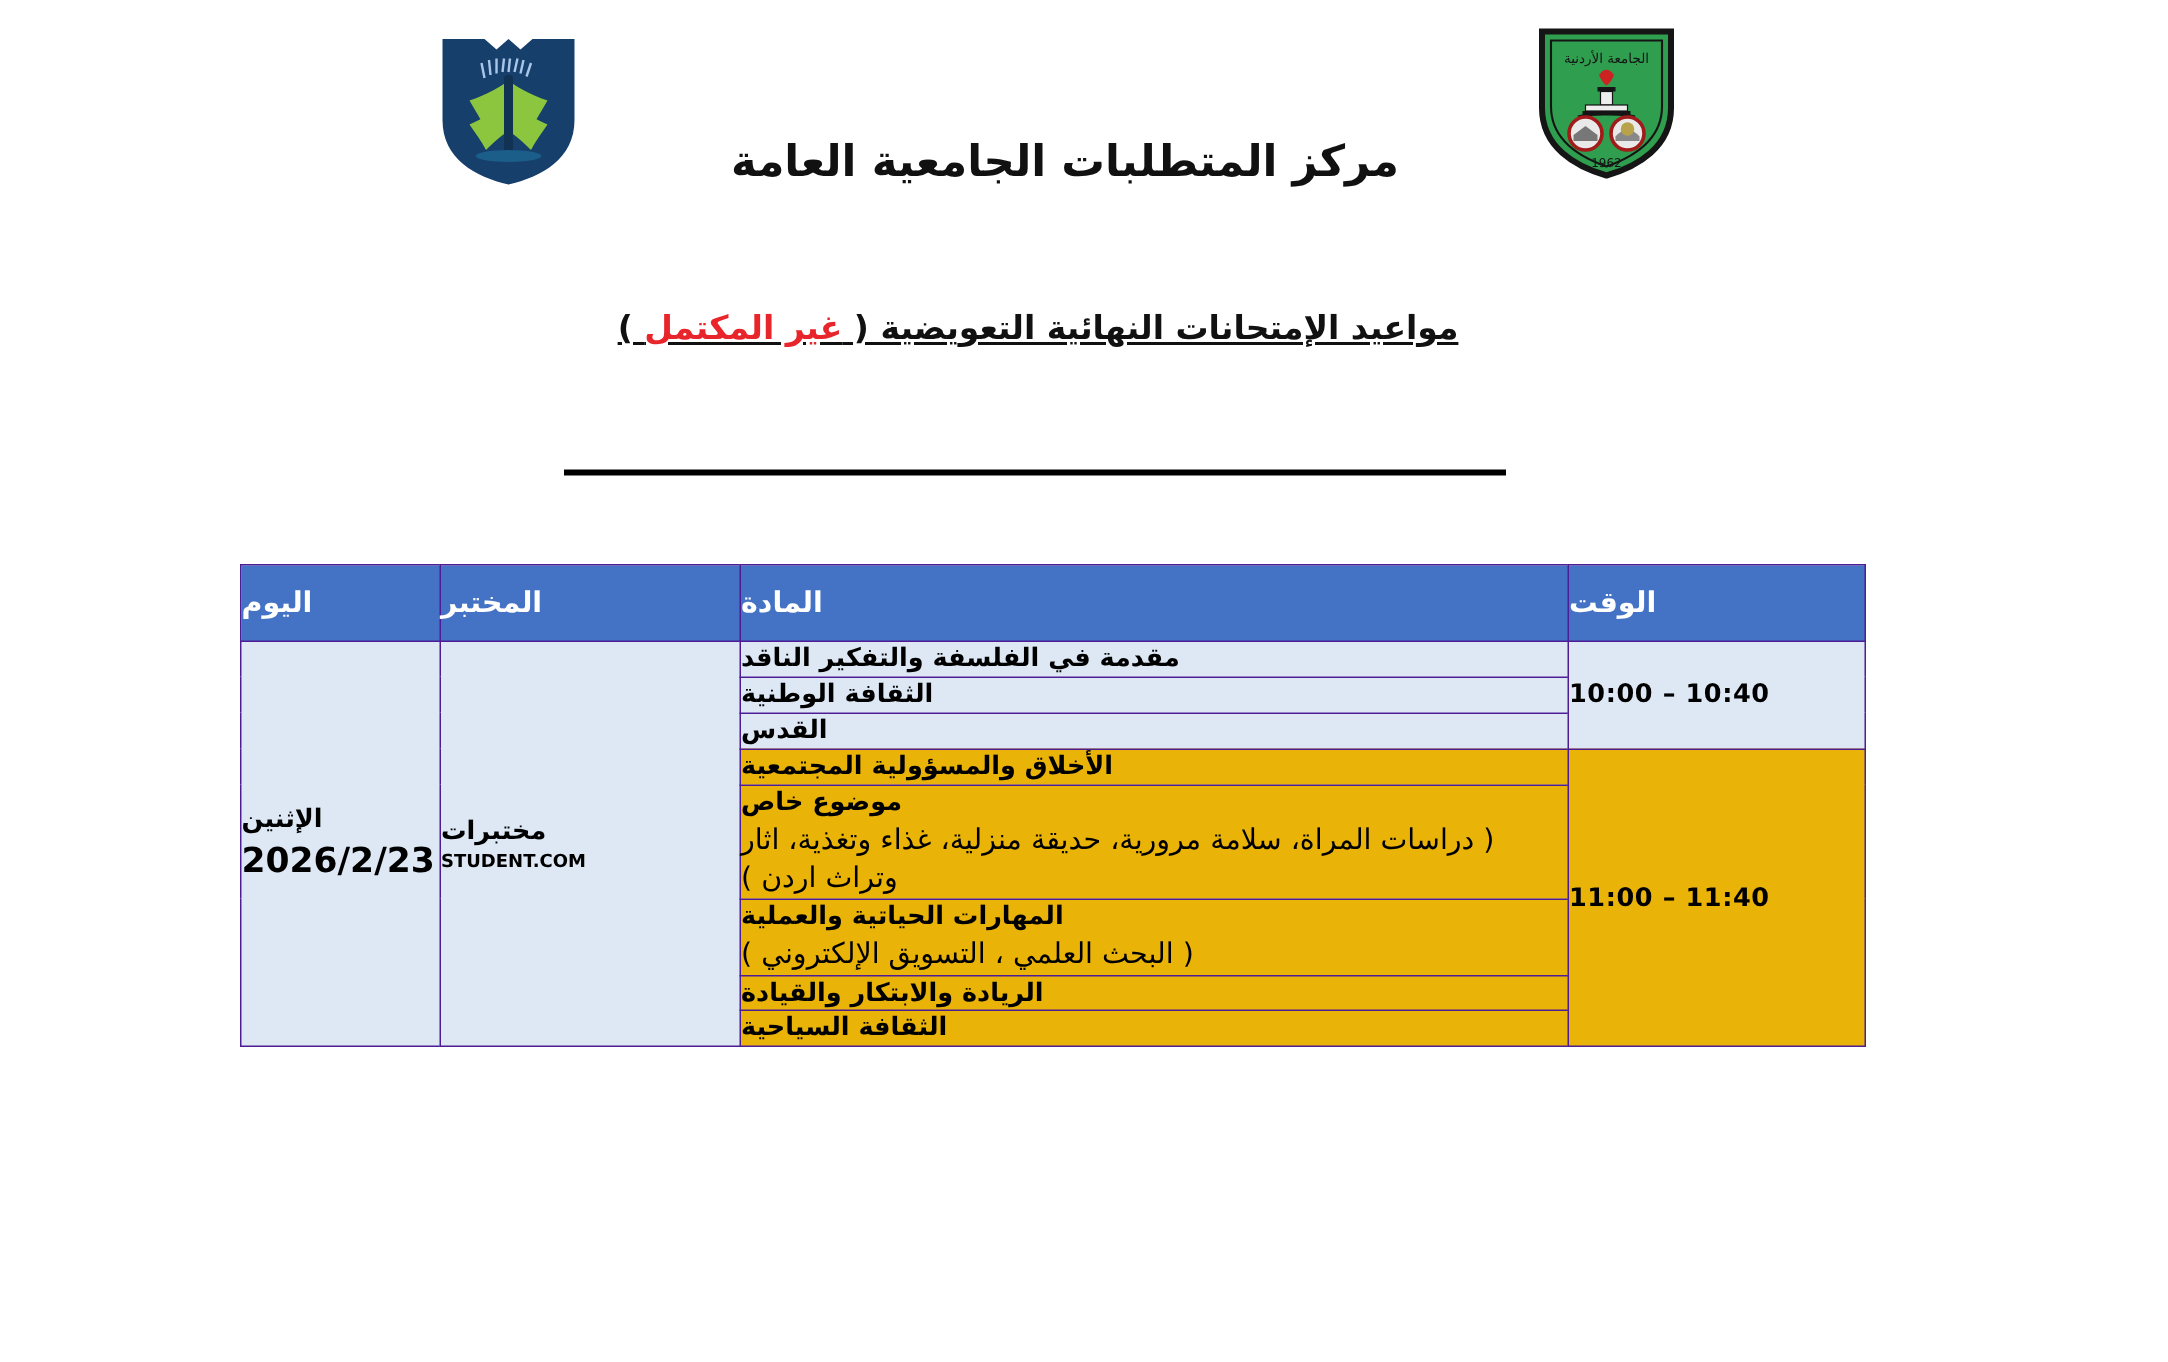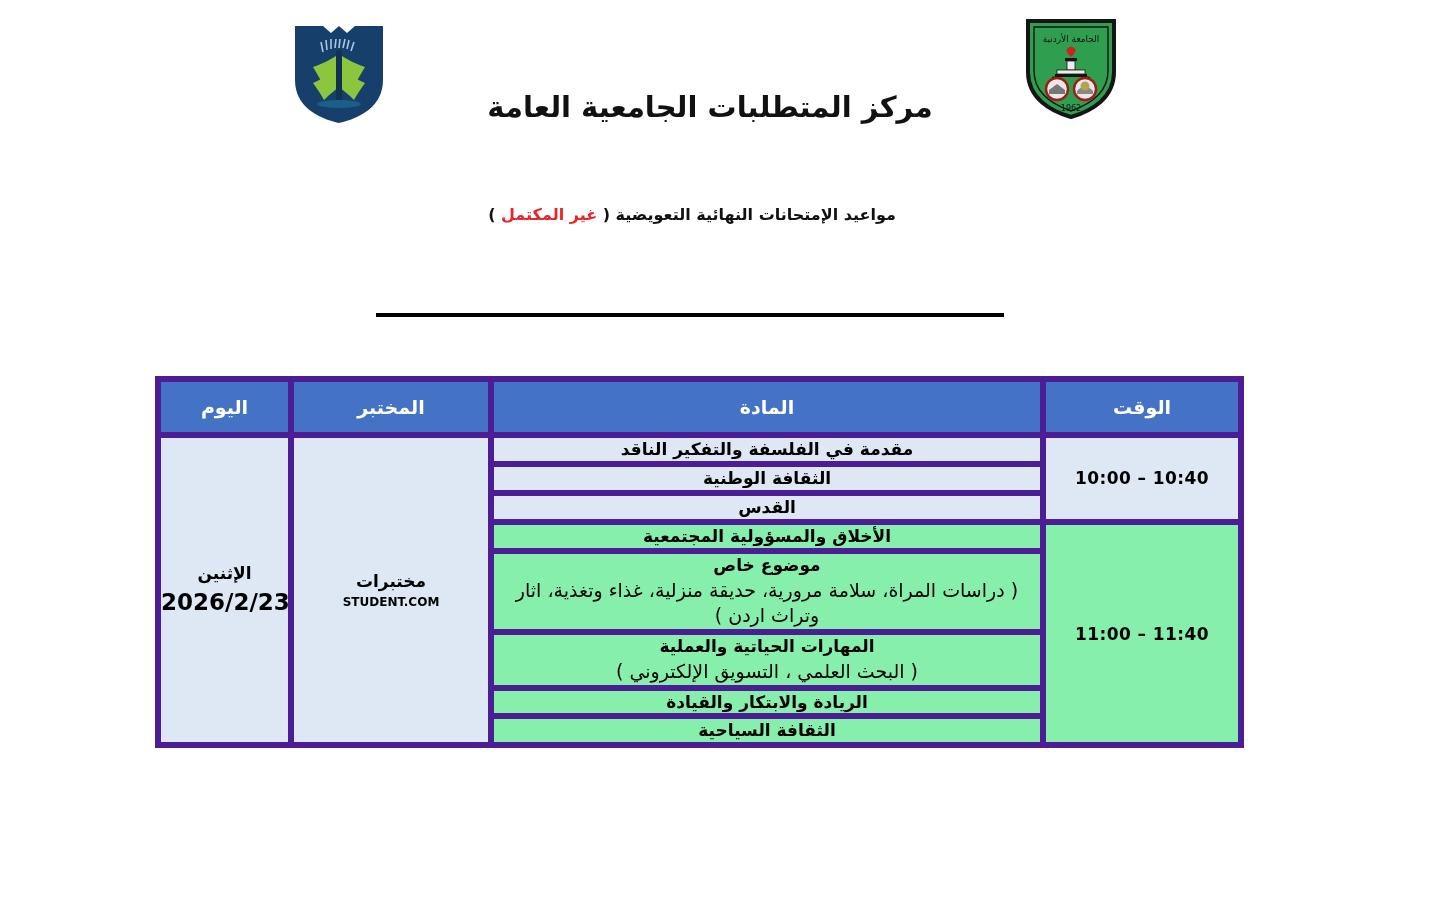--- a/index.html
+++ b/index.html
@@ -53,25 +53,26 @@
 
   
   .subtitle-block {
     position: absolute;
     top: 203px;
     left: 382px;
     width: 620px;
     text-align: center;
   }
   .subtitle-line {
-    font-size: 16px;
+    font-size: 22px;
     font-weight: bold;
     line-height: 1.55;
     color: #111111;
     white-space: nowrap;
+    text-decoration: underline;
   }
   .subtitle-accent {
     color: #e8252b;
     font-weight: bold;
   }
 
   .divider-rule {
     position: absolute;
     top: 313px;
     left: 376px;
@@ -87,24 +88,24 @@
     left: 161px;
     width: 1083px;
   }
   table.exam-table {
     border-collapse: collapse;
     width: 1083px;
     table-layout: fixed;
   }
   table.exam-table th,
   table.exam-table td {
-    border: 6px solid #4c1d95;
+    border: 1px solid #4c1d95;
     padding: 0;
     vertical-align: middle;
-    text-align: center;
+    text-align: left;
   }
   thead th {
     background: #4472c4;
     color: #ffffff;
     font-size: 19px;
     font-weight: bold;
     height: 50px;
   }
   .col-day   { width: 133px; }
   .col-lab   { width: 200px; }
@@ -137,21 +138,21 @@
   }
   .day-line2 {
     direction: ltr;
     display: block;
     font-size: 23px;
     font-weight: bold;
   }
 
   
   .blk1 { background: #dee8f5; }
-  .blk2 { background: #86efac; }
+  .blk2 { background: #eab308; }
 
   .subject-sub {
     display: block;
     font-weight: normal;
     font-size: 19px;
     line-height: 1.35;
     padding-top: 1px;
   }
 </style>
 </head>

